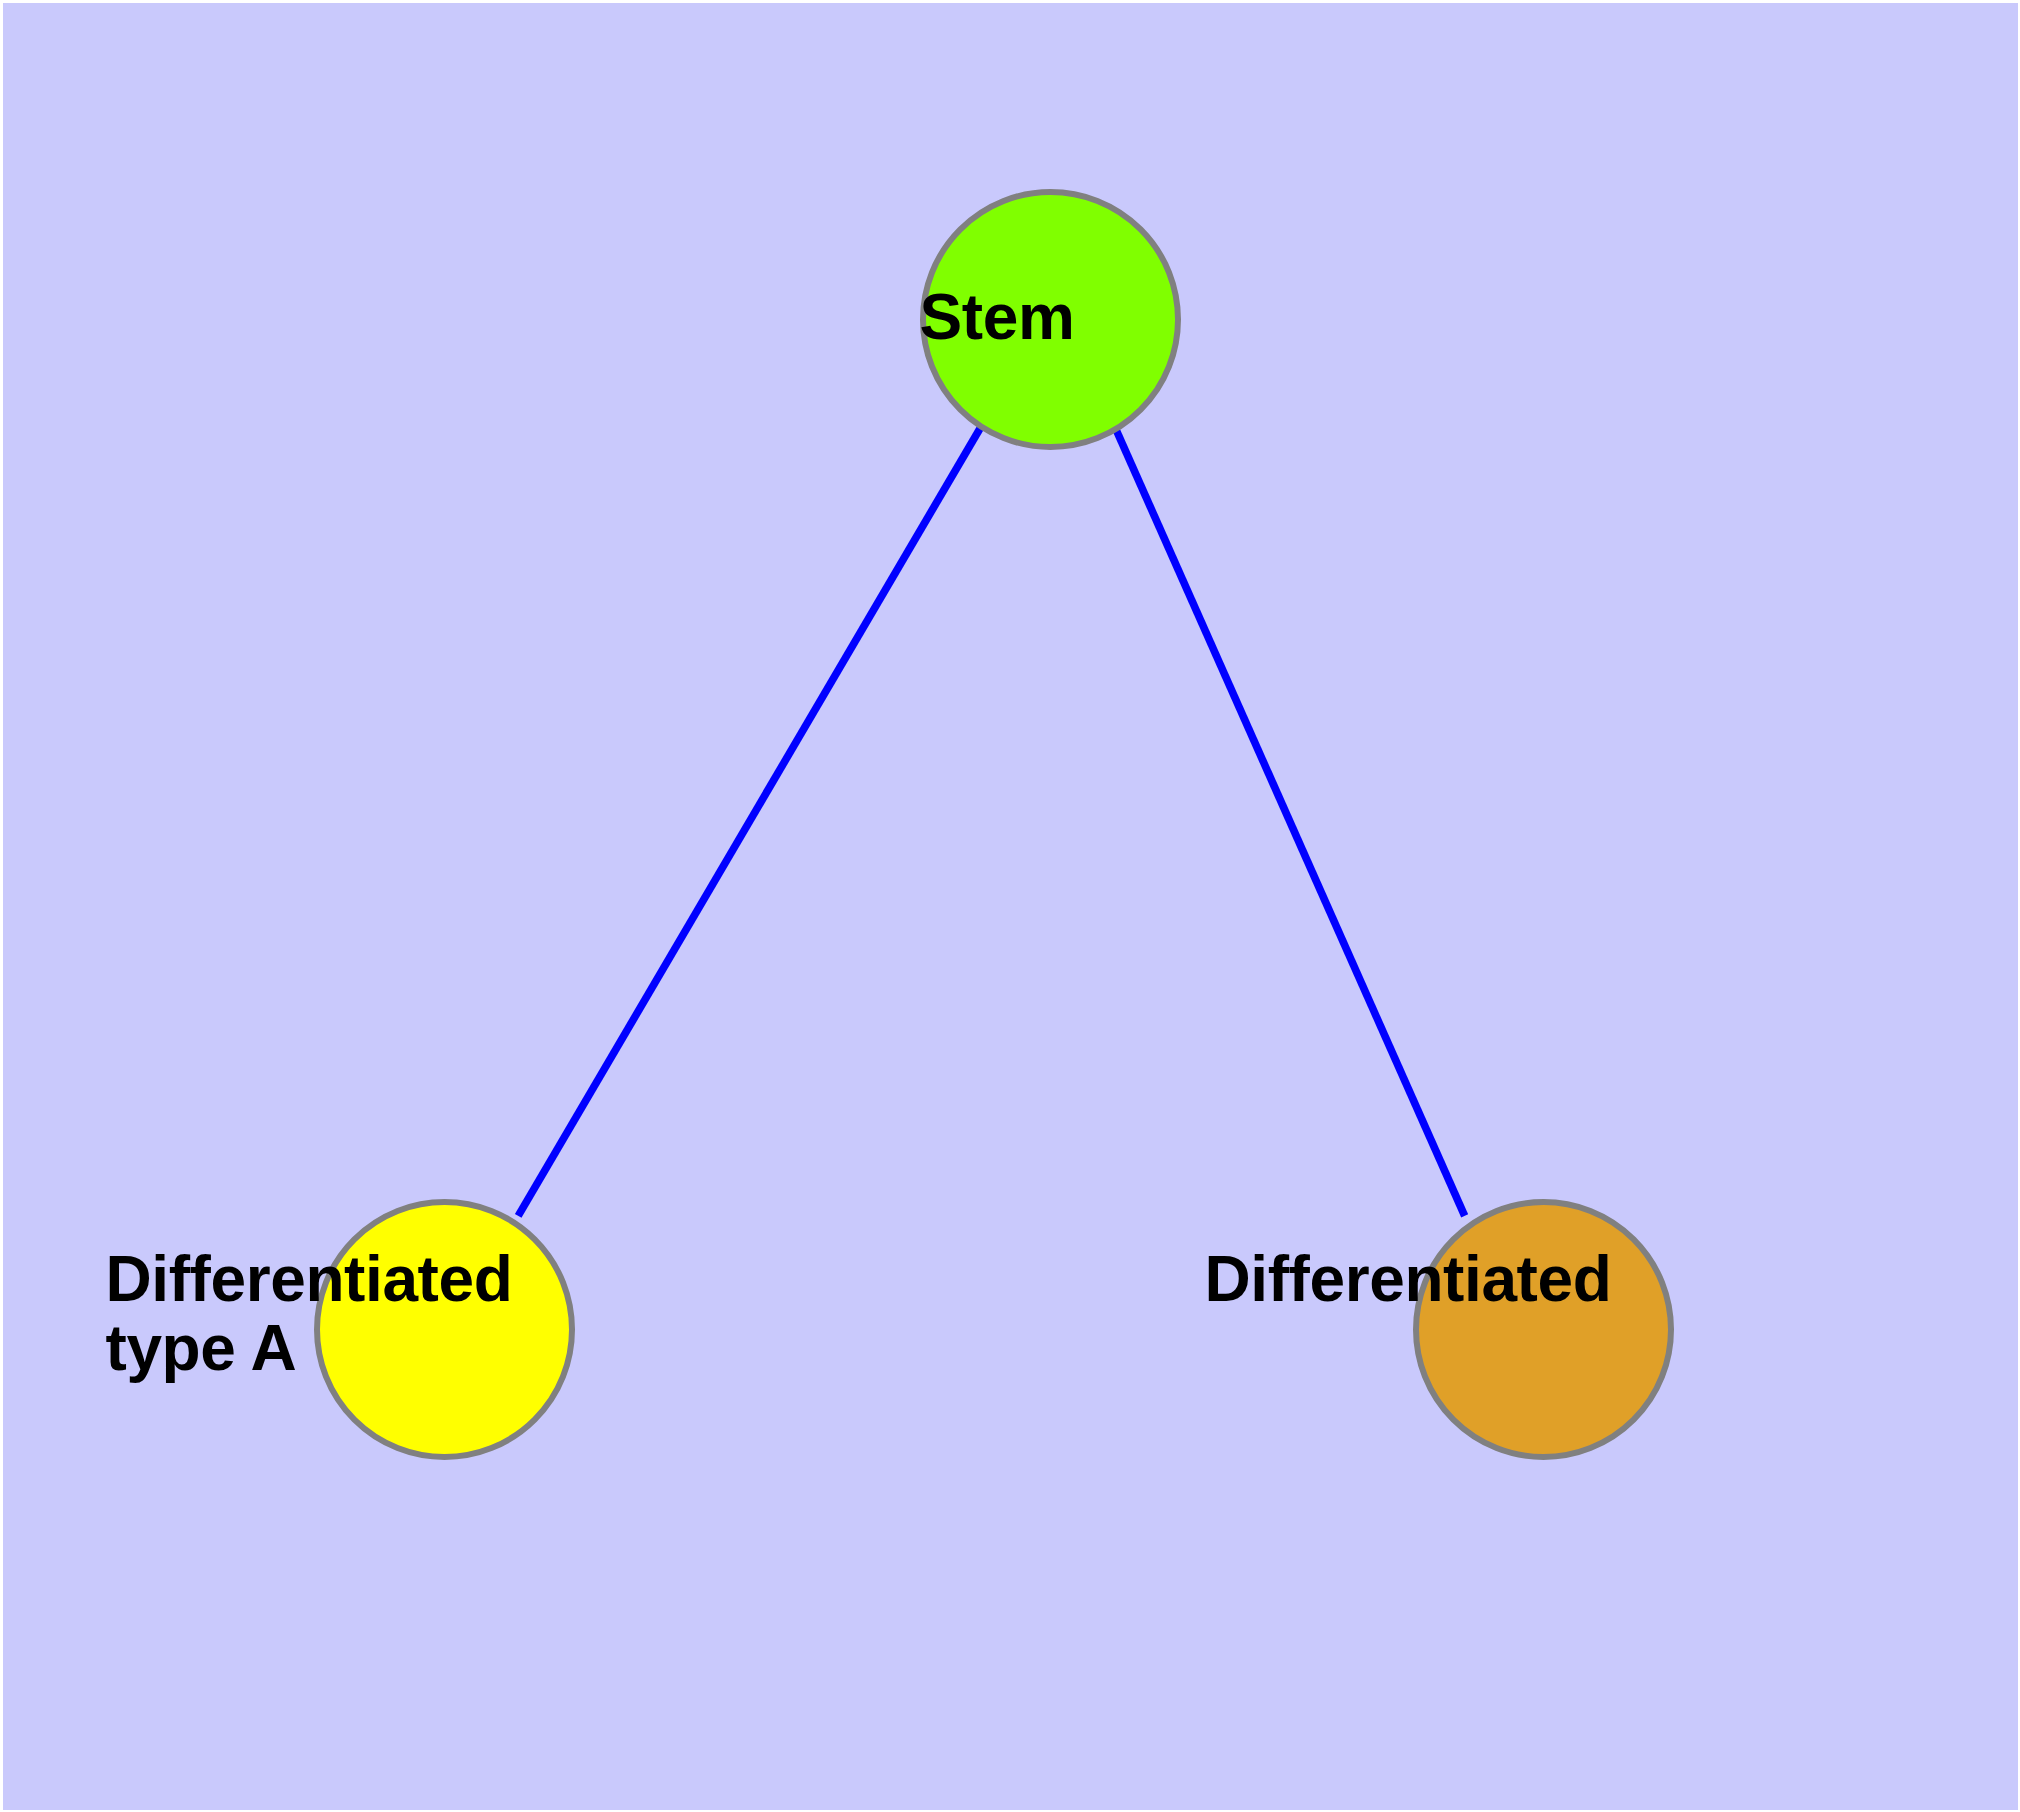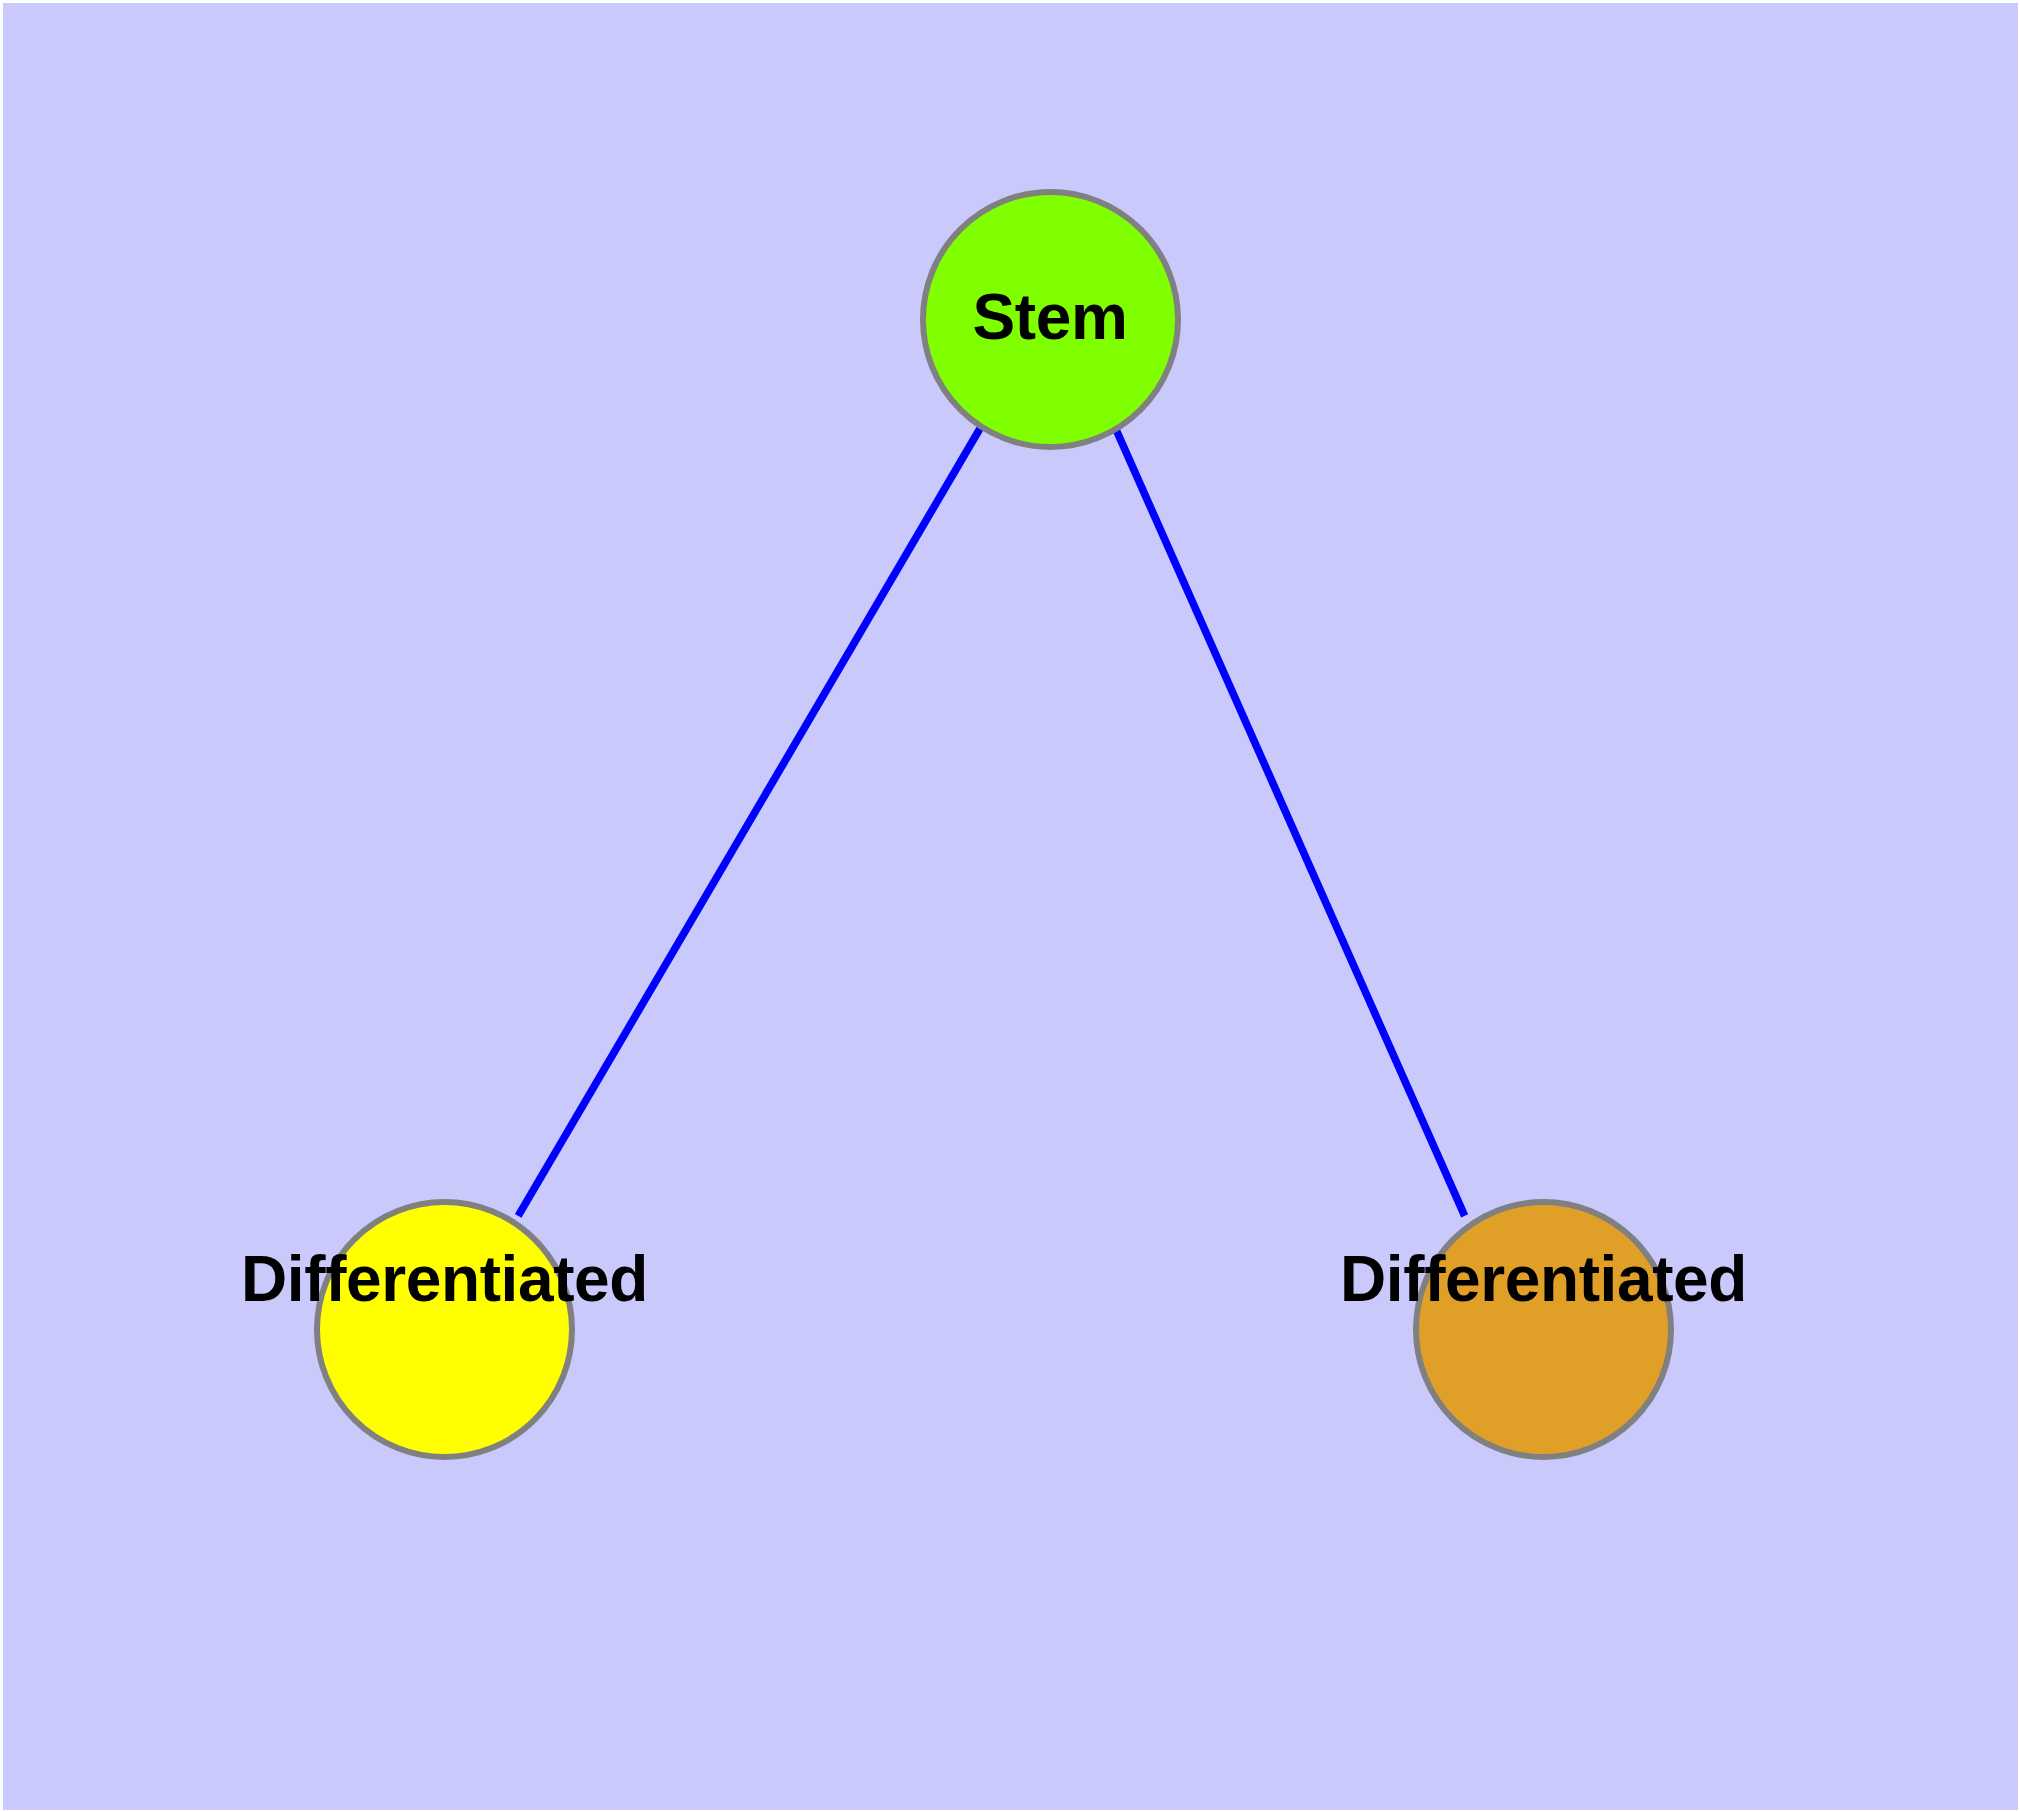--- a/index.html
+++ b/index.html
@@ -32,21 +32,21 @@
     height: 100%;
   }
   .node {
     position: absolute;
     border-radius: 50%;
     border: 6.8px solid #808080;
     box-sizing: border-box;
   }
   .node-label {
     position: absolute;
-    text-align: center;
+    text-align: left;
     color: #000000;
     font-weight: bold;
     white-space: nowrap;
     line-height: 1.08;
     pointer-events: none;
     letter-spacing: -0.4px;
   }
   #node-stem {
     left: 917px;
     top: 186px;
@@ -101,20 +101,21 @@
     <div class="node" id="node-stem"></div>
     <div class="node" id="node-diff-a"></div>
     <div class="node" id="node-diff-b"></div>
 
     <div class="node-label" id="label-stem">
       <div>Stem</div>
     </div>
 
     <div class="node-label" id="label-diff-a">
       <div>Differentiated</div>
+      <div>type A</div>
     </div>
 
     <div class="node-label" id="label-diff-b">
       <div>Differentiated</div>
     </div>
 
   </div>
 </div>
 
 

